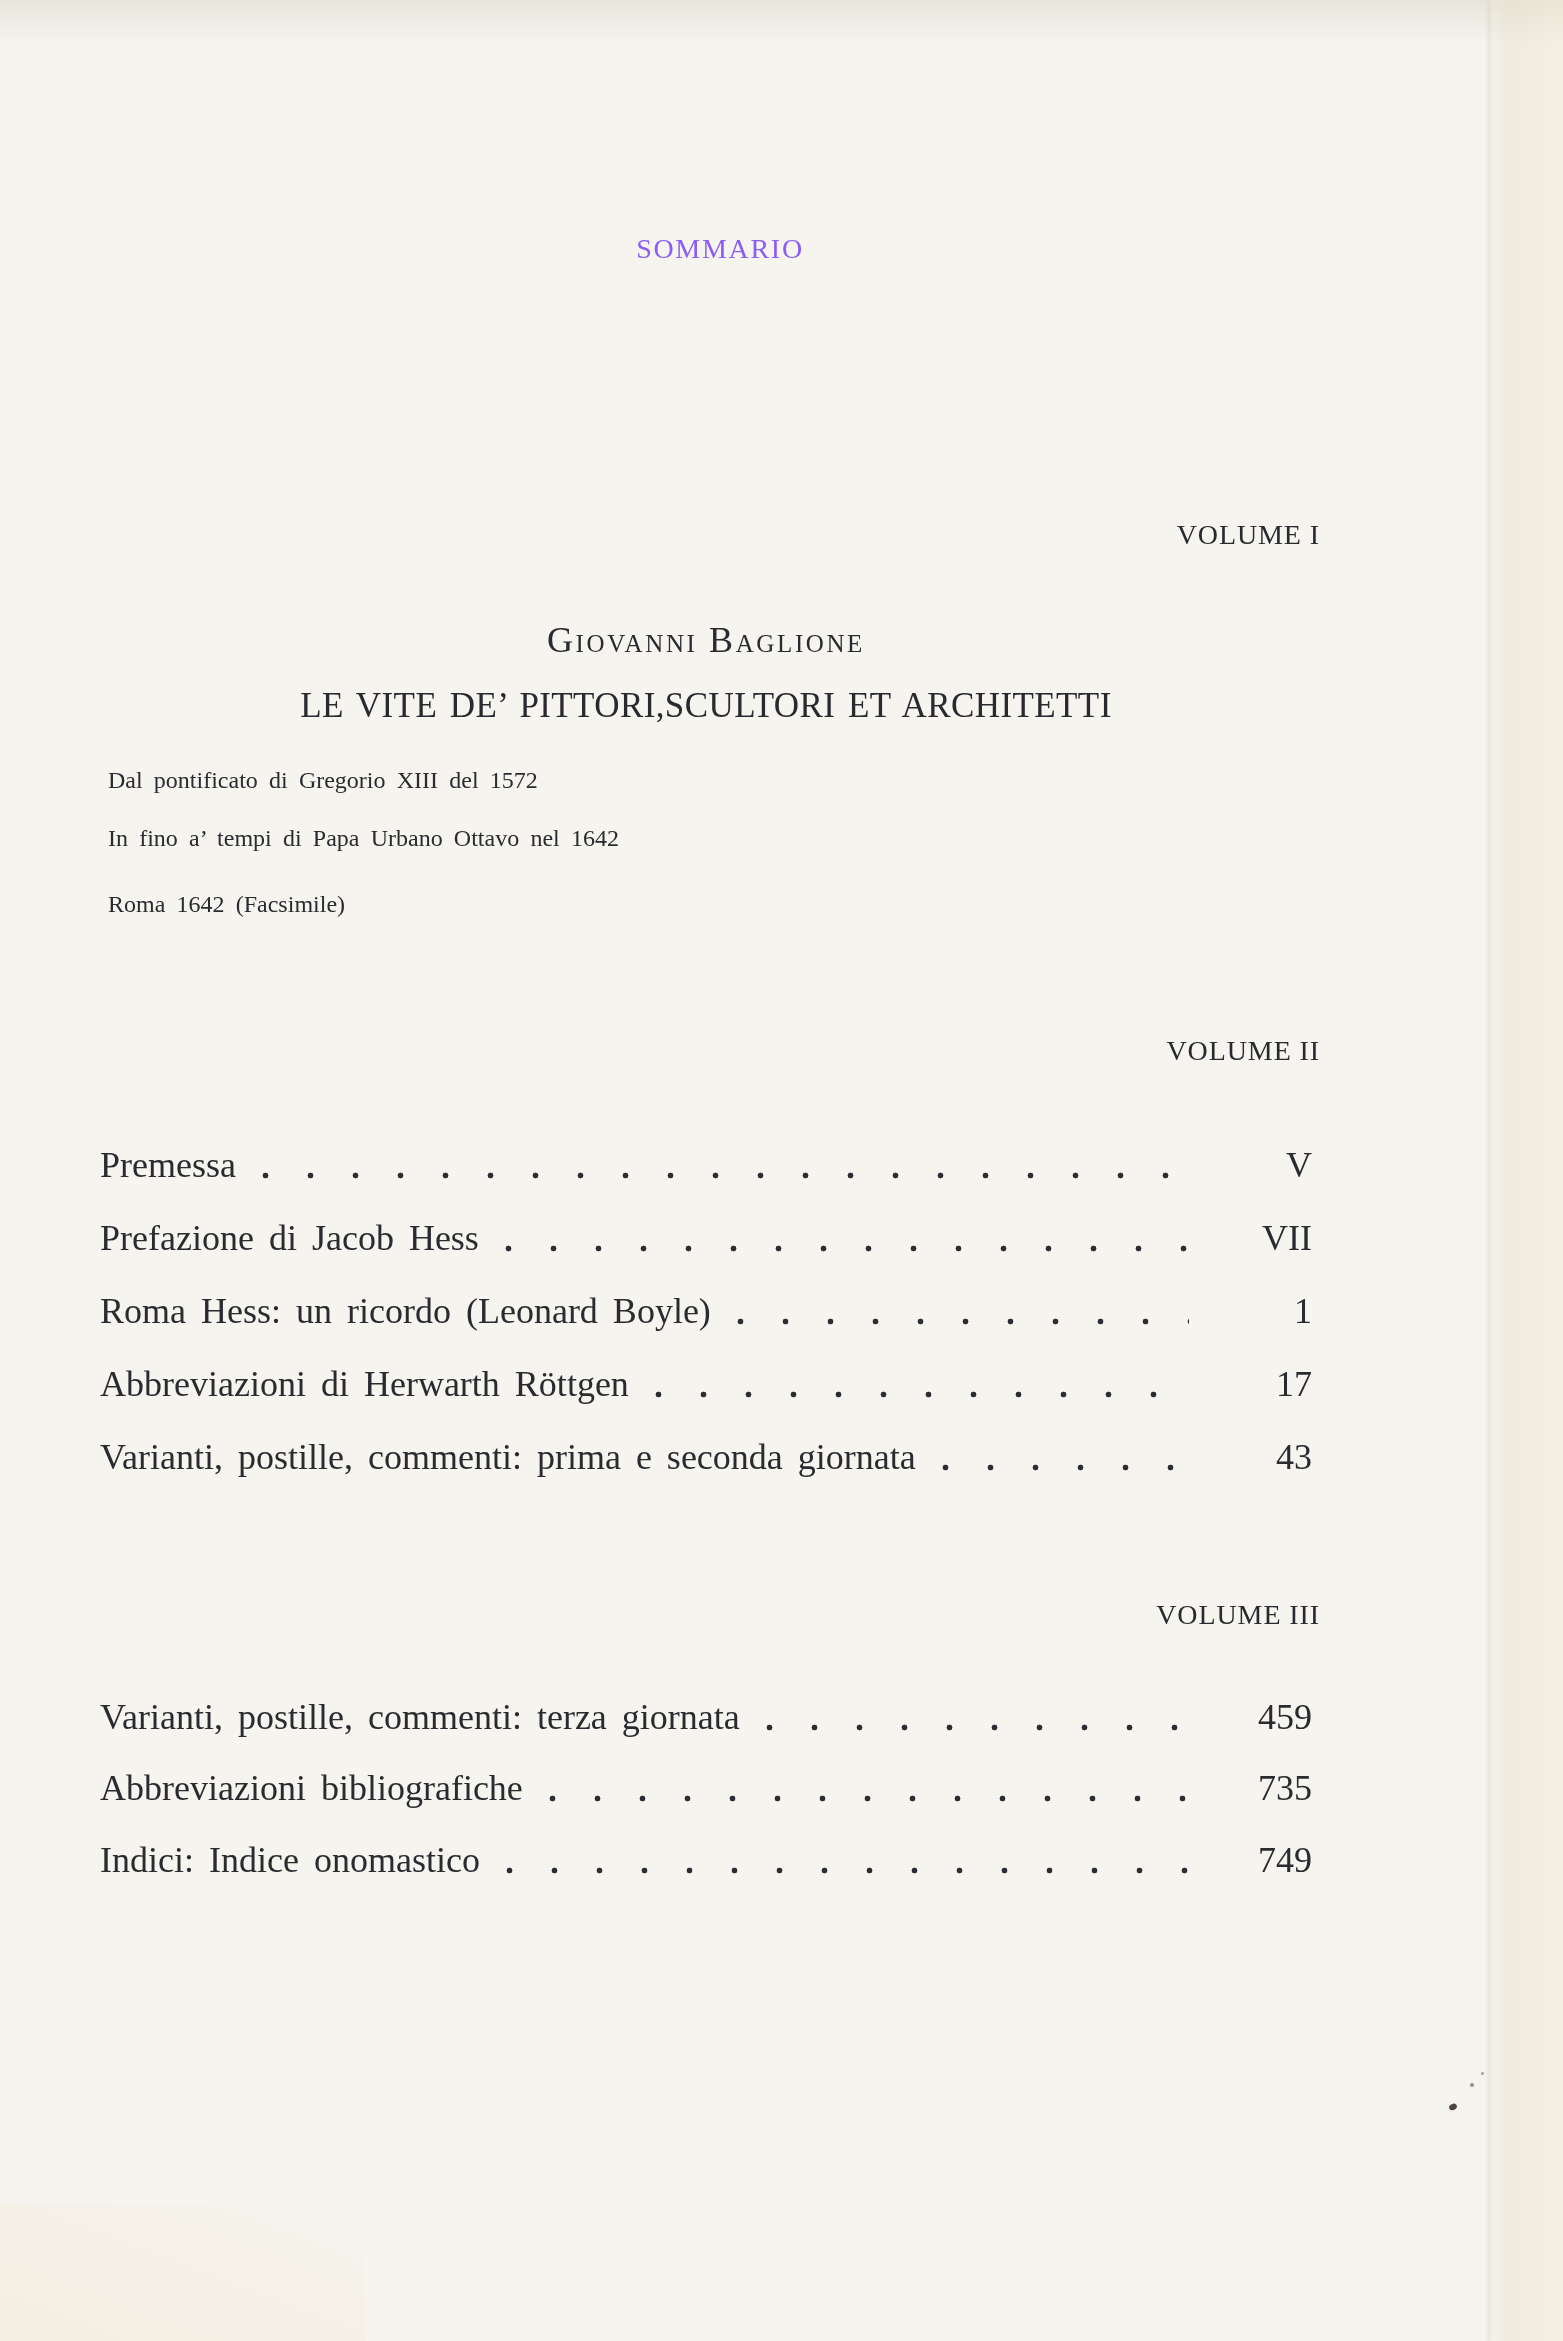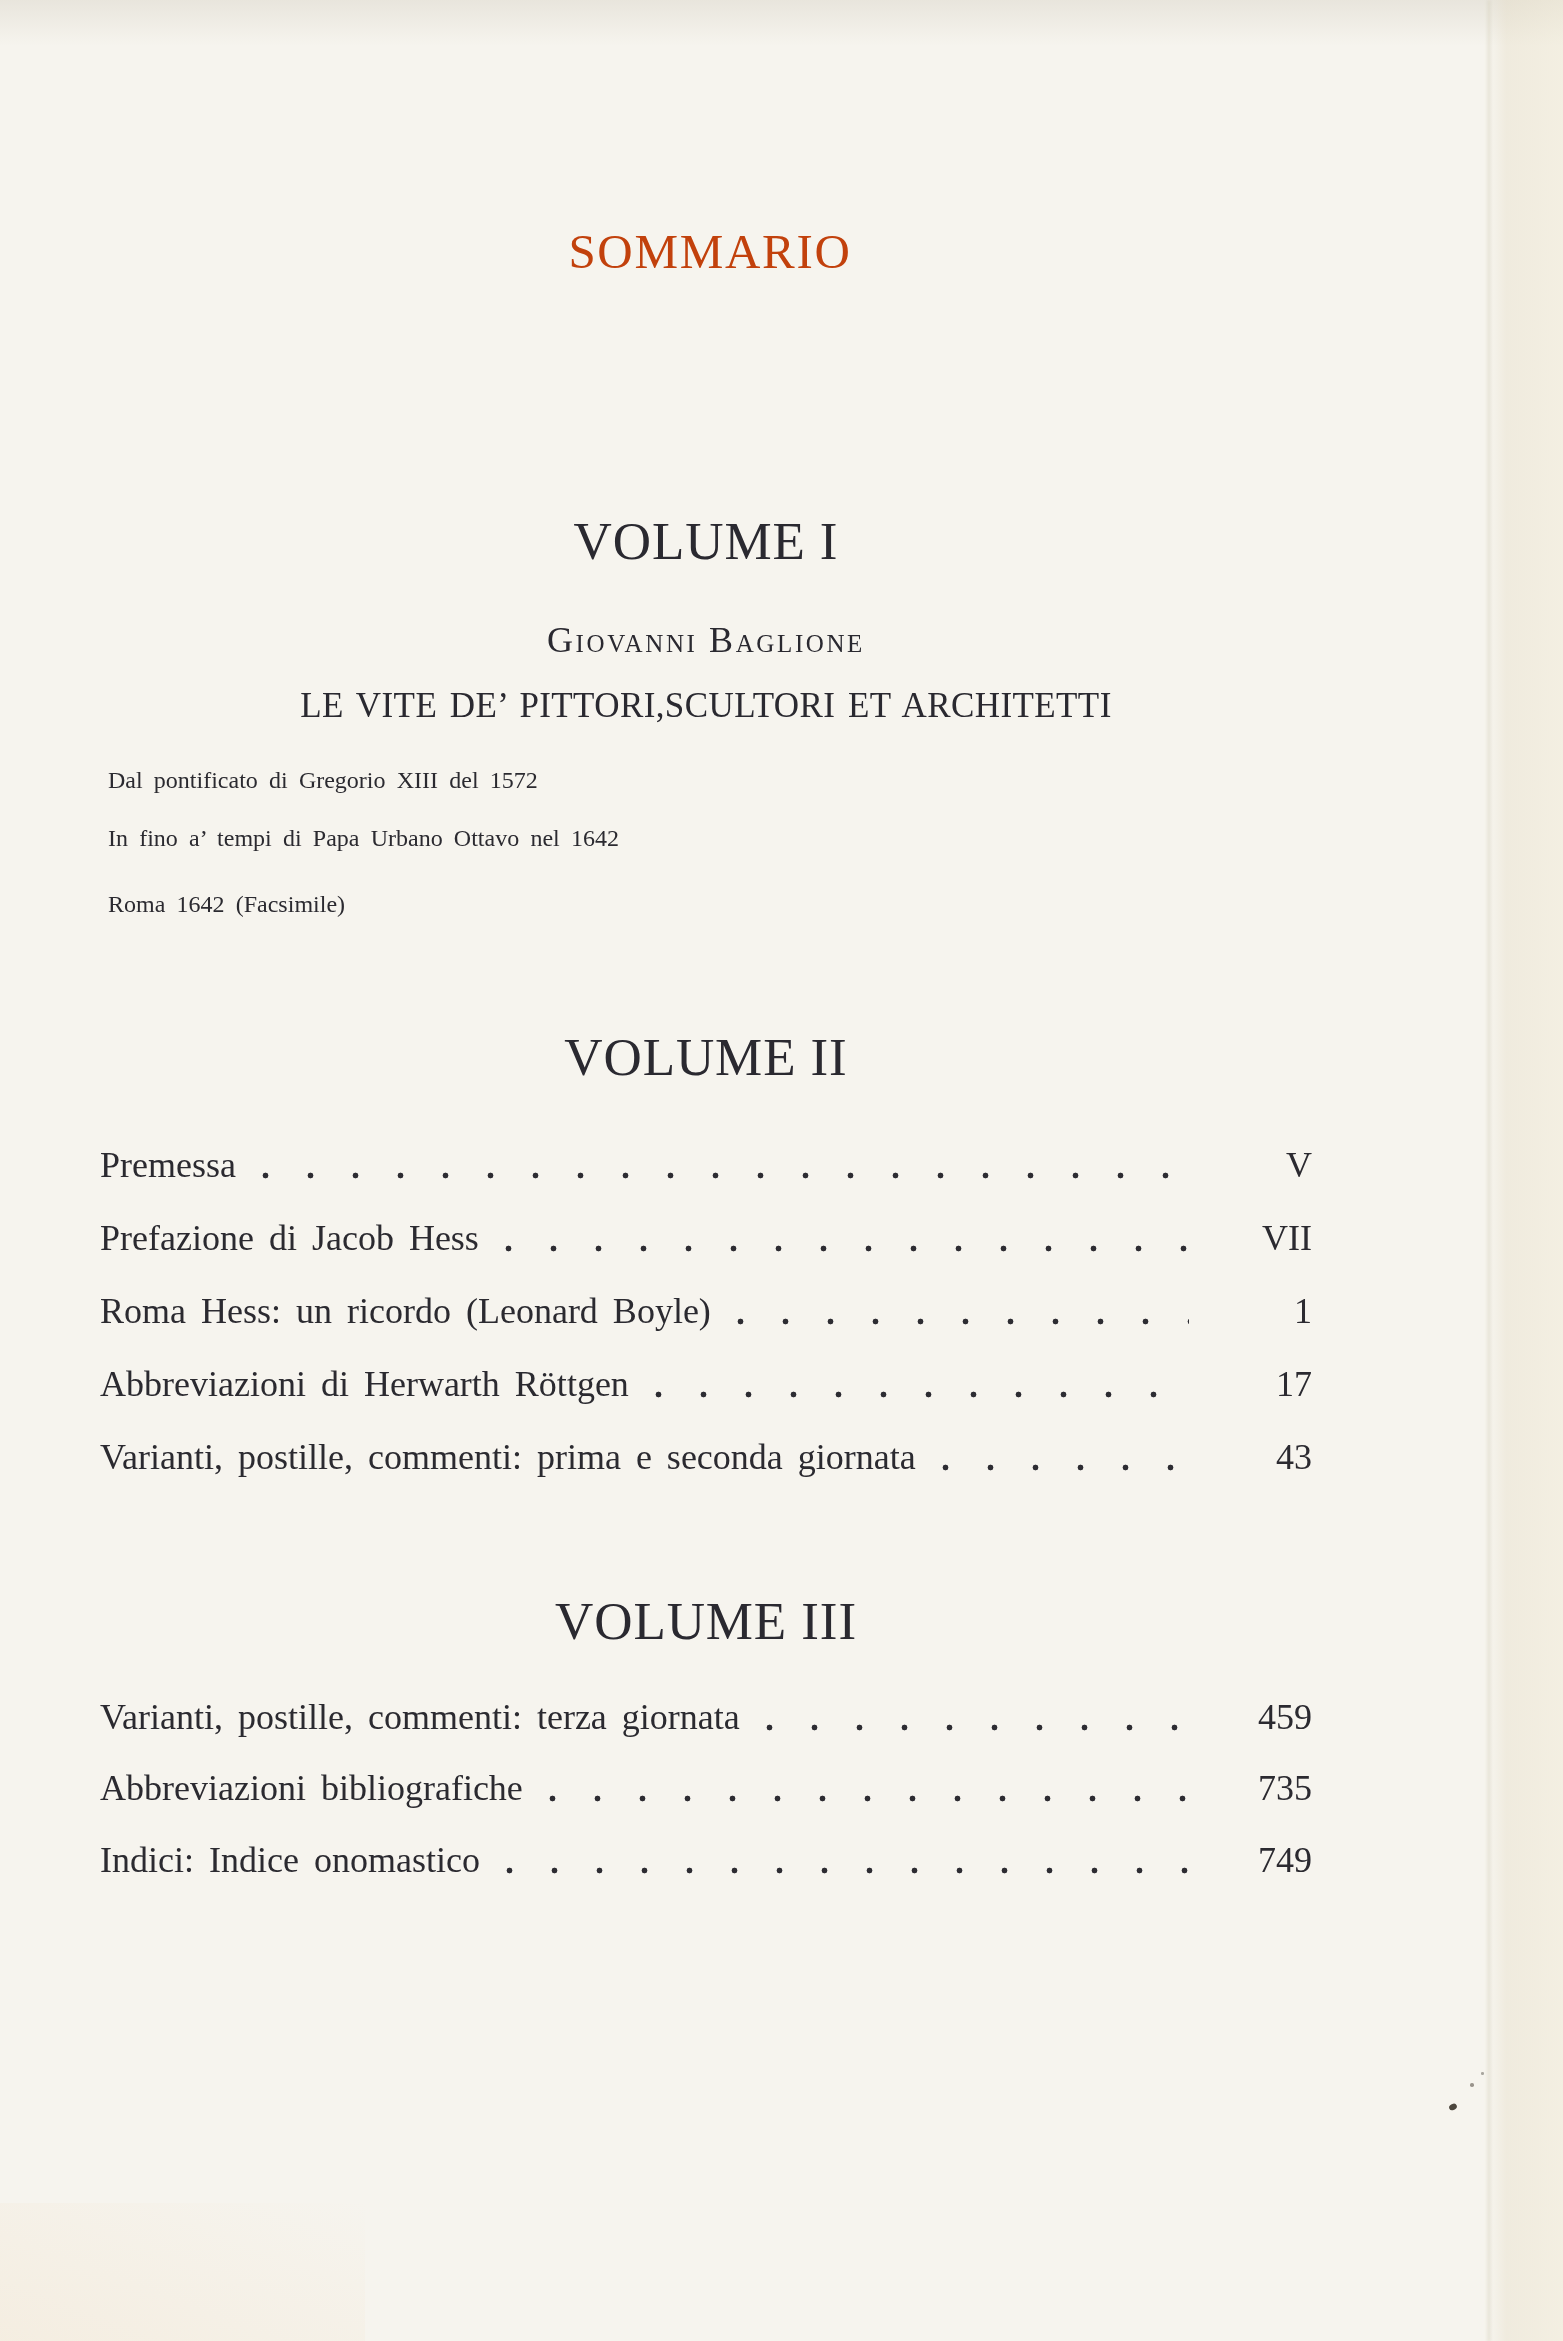--- a/index.html
+++ b/index.html
@@ -45,31 +45,31 @@
     position: absolute;
     left: 0; bottom: 0;
     width: 365px; height: 139px;
     background: linear-gradient(to top right, rgba(243,231,212,0.5), rgba(243,231,212,0));
   }
 
   .content { position: absolute; left: 100px; width: 1212px; }
 
   .doc-title {
     top: 219px;
-    margin: 4px;
+    margin: 14px;
     text-align: center;
-    font-size: 49px;
+    font-size: 28px;
     font-weight: normal;
     letter-spacing: 1.7px;
-    color: #c2410c;
+    color: #8b5cf6;
   }
   .volume-heading {
-    margin: 0;
-    text-align: center;
-    font-size: 53px;
+    margin: 8px;
+    text-align: right;
+    font-size: 28px;
     font-weight: normal;
     letter-spacing: 0.9px;
     color: #2a2930;
   }
   .author {
     margin: 0;
     text-align: center;
     font-variant: small-caps;
     font-size: 36px;
     letter-spacing: 2.6px;

